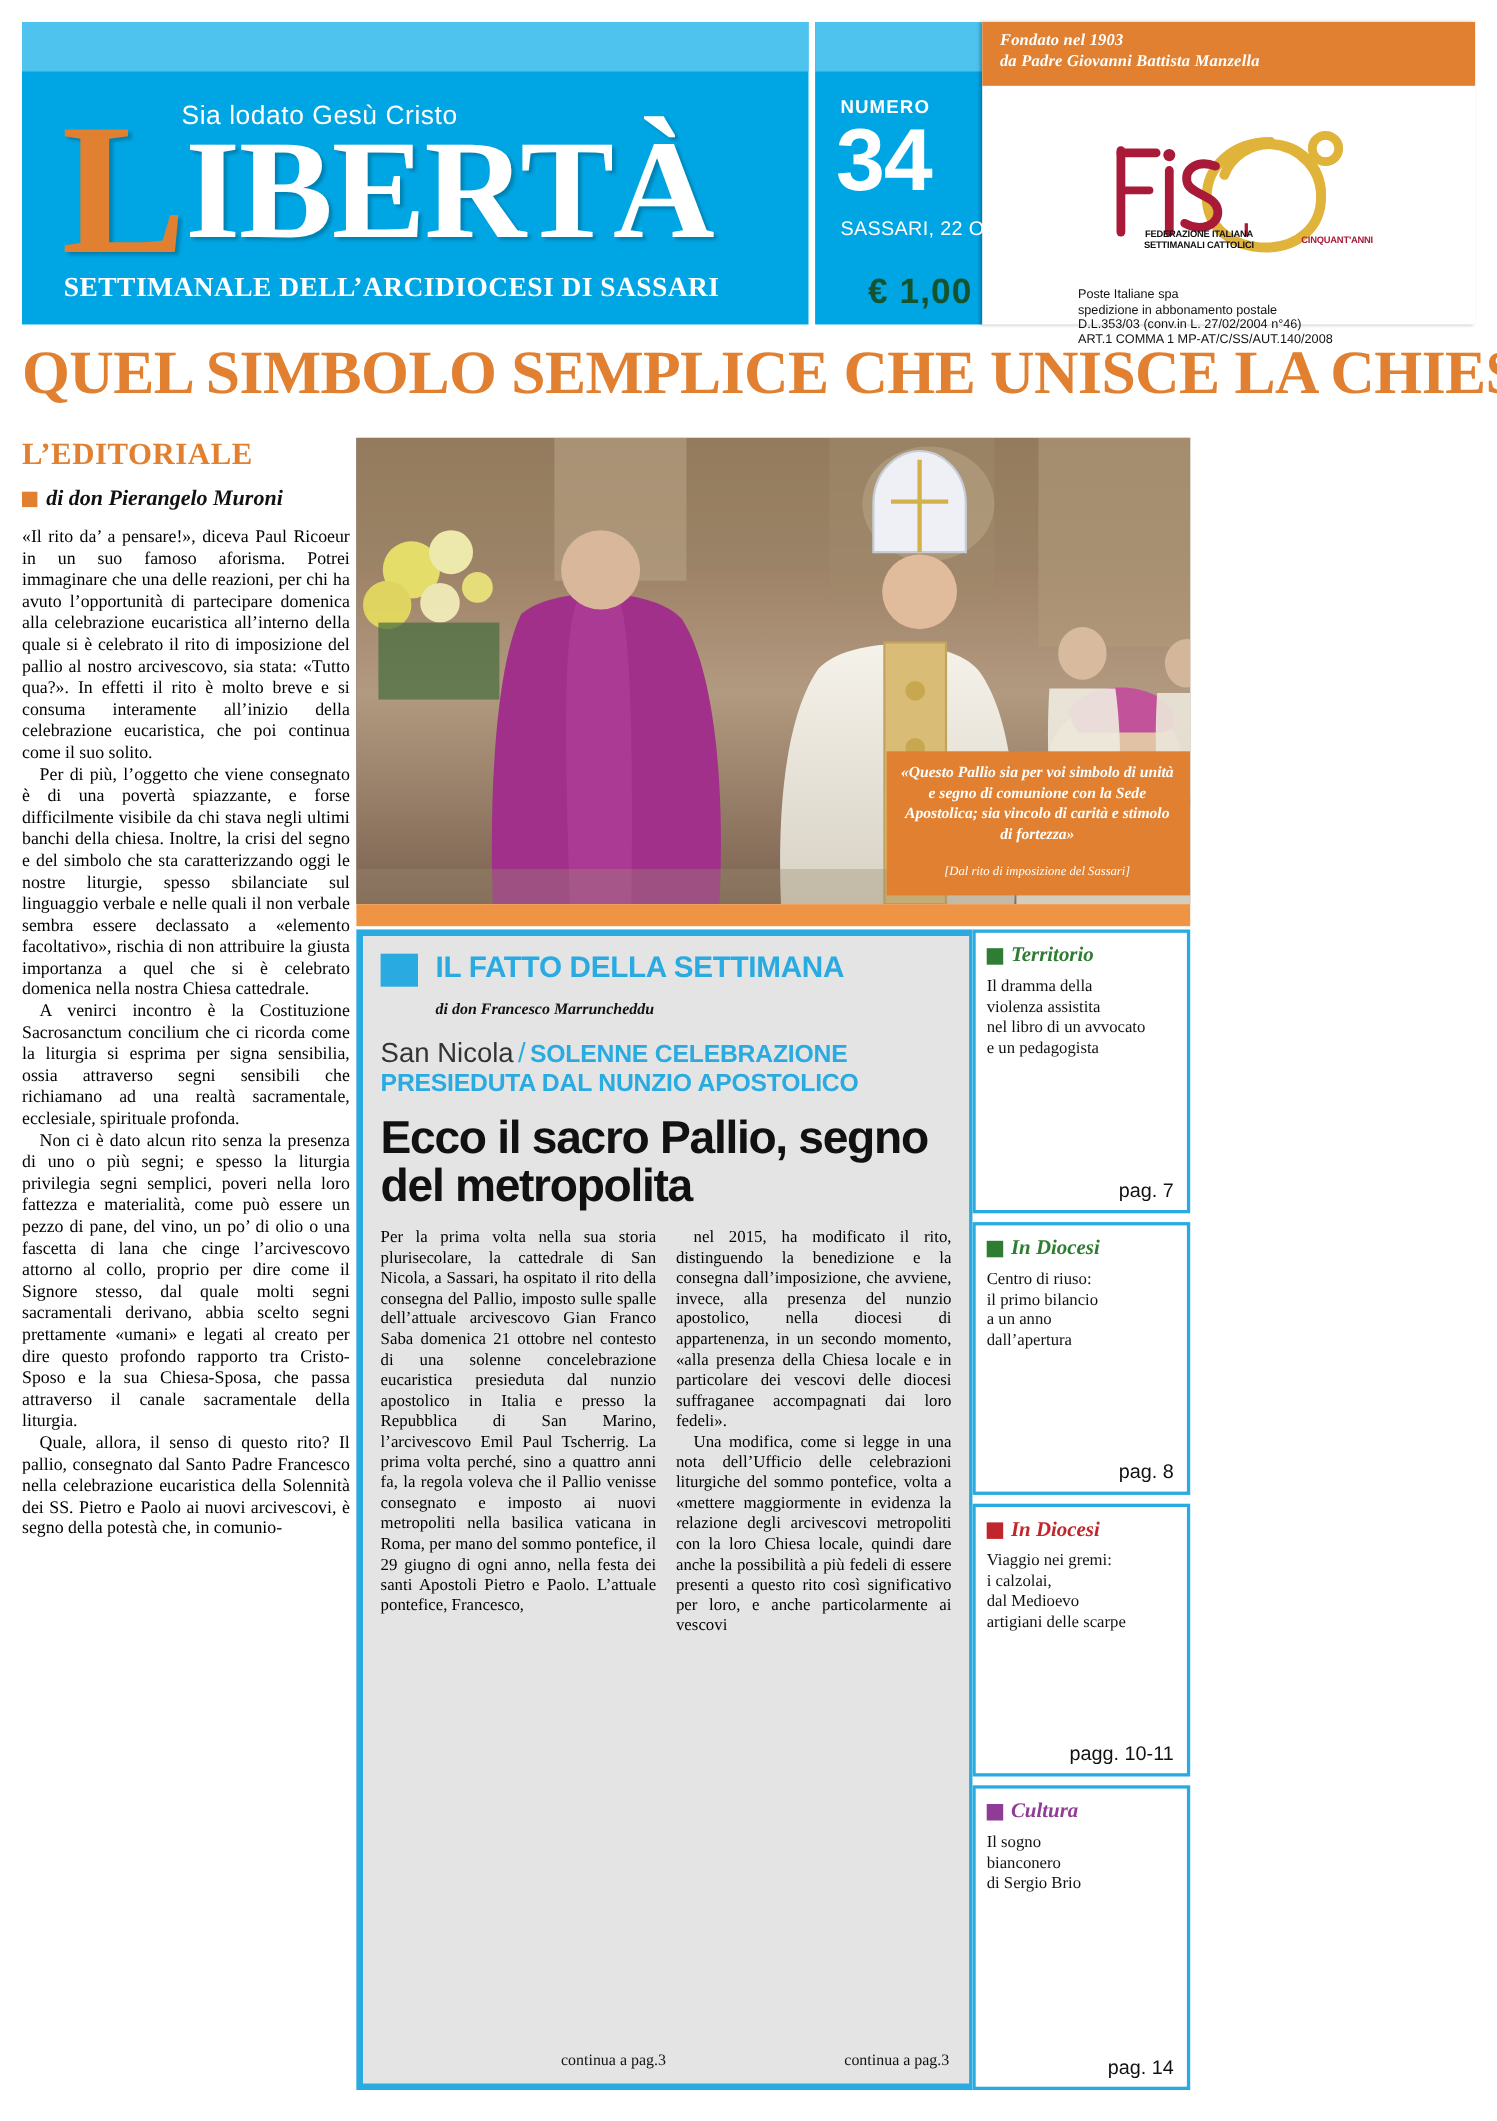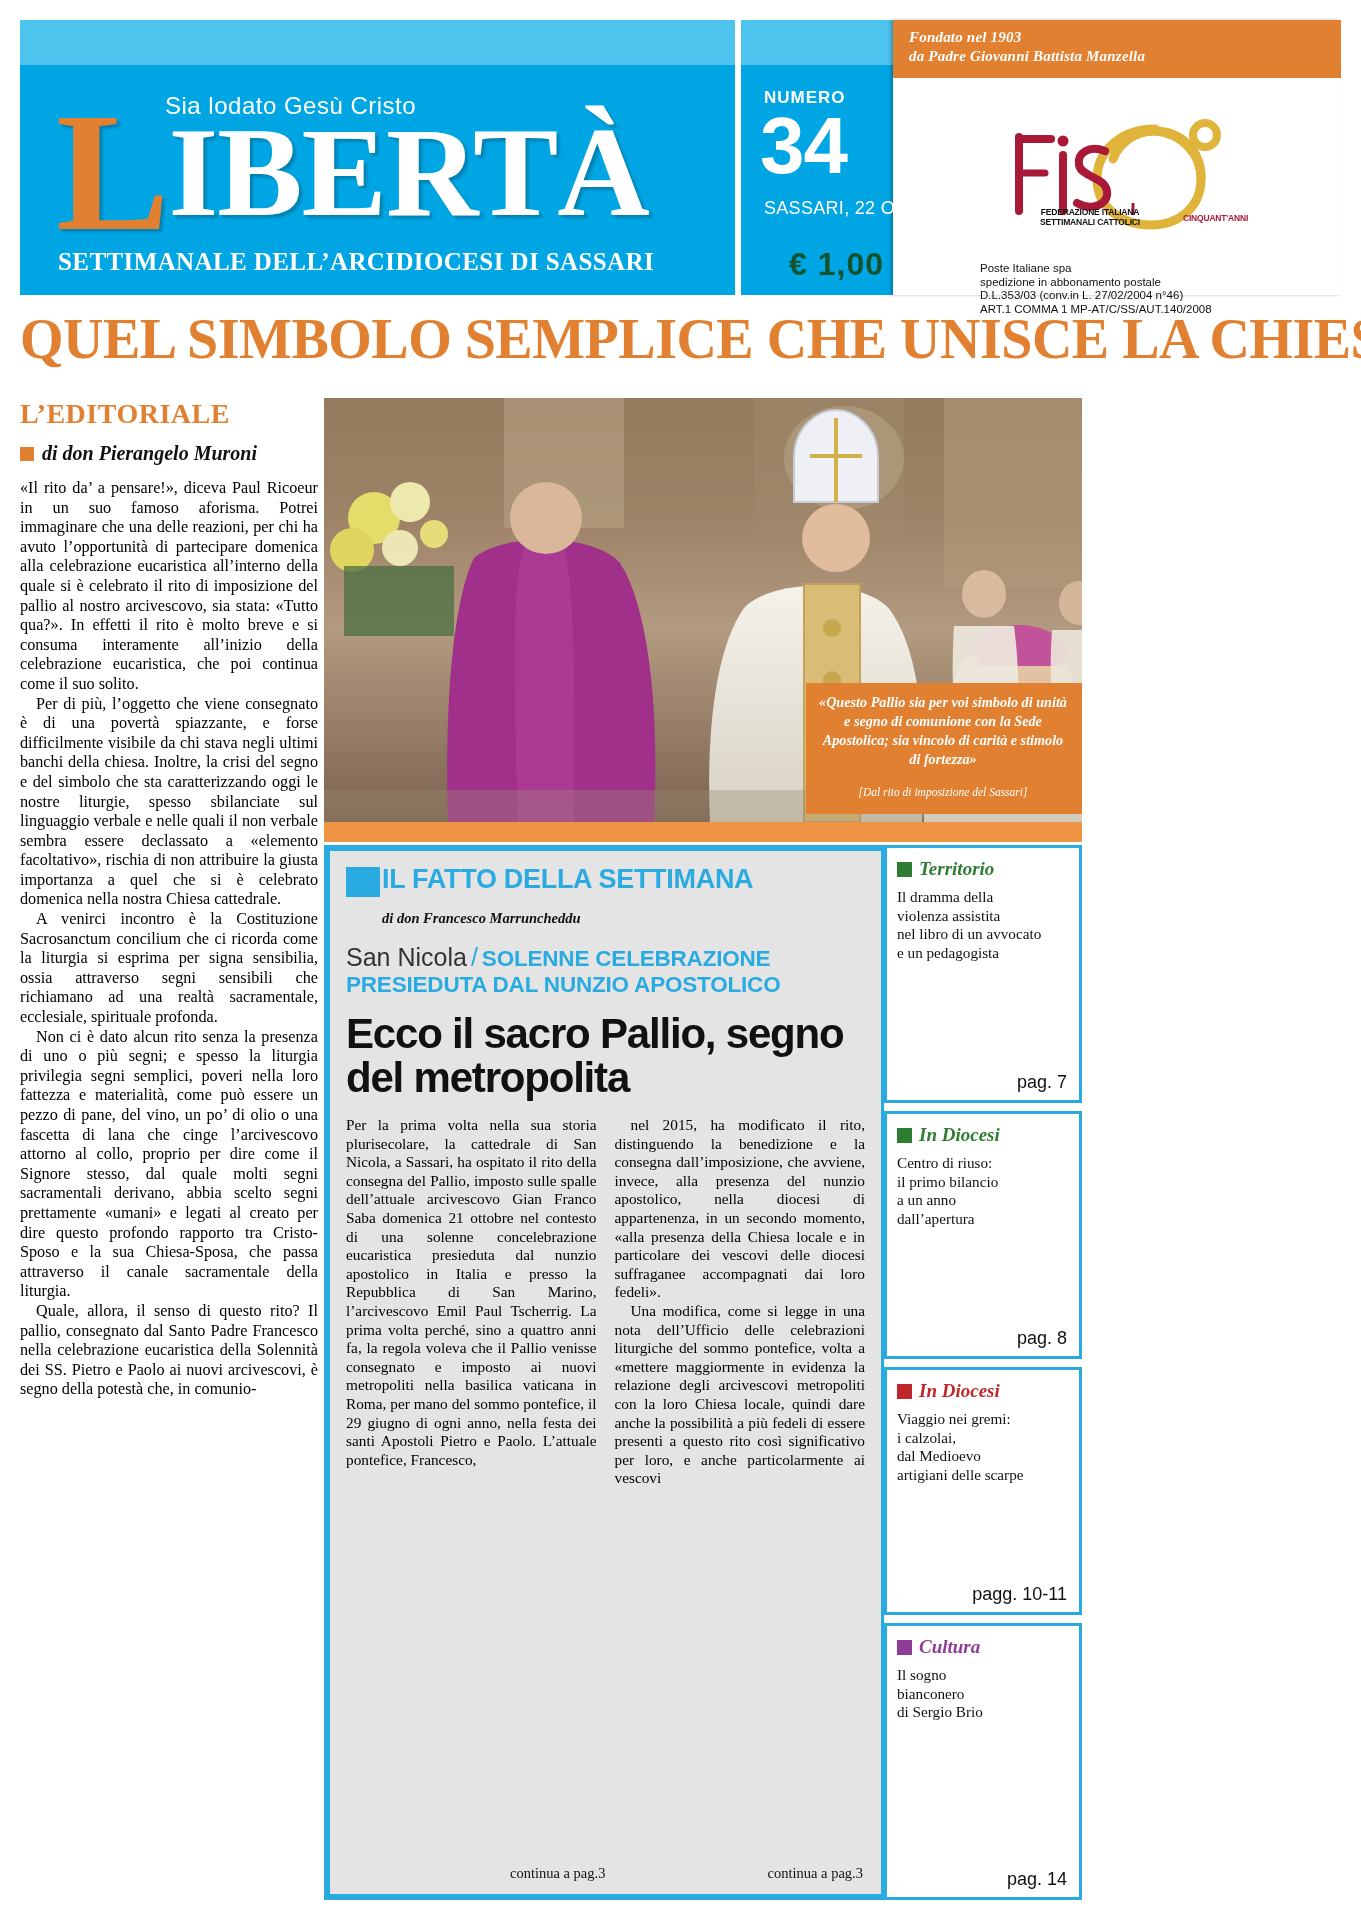--- a/index.html
+++ b/index.html
@@ -144,21 +144,21 @@
   }
 
   
   .center-block {
     position:absolute; left:324px; top:845px; width:560px; height:1055px;
     background:#e4e4e4;
     border-left:6px solid #29abe2; border-top:6px solid #29abe2;
     border-right:3px solid #29abe2; border-bottom:6px solid #29abe2;
     padding:14px 16px 12px 16px;
   }
-  .kicker-row { display:flex; align-items:flex-start; gap:2px; }
+  .kicker-row { display:flex; align-items:flex-start; gap:16px; }
   .kicker-sq { width:34px; height:30px; background:#29abe2; flex:0 0 auto; margin-top:2px; }
   .kicker-title {
     font-family:"Liberation Sans", sans-serif; font-weight:bold;
     font-size:27px; line-height:29px; color:#29abe2; letter-spacing:-0.3px;
   }
   .kicker-by {
     font-family:"Liberation Serif", serif; font-weight:bold; font-style:italic;
     font-size:14.5px; color:#111; margin-top:16px;
   }
   .sub-head { margin-top:16px; }

